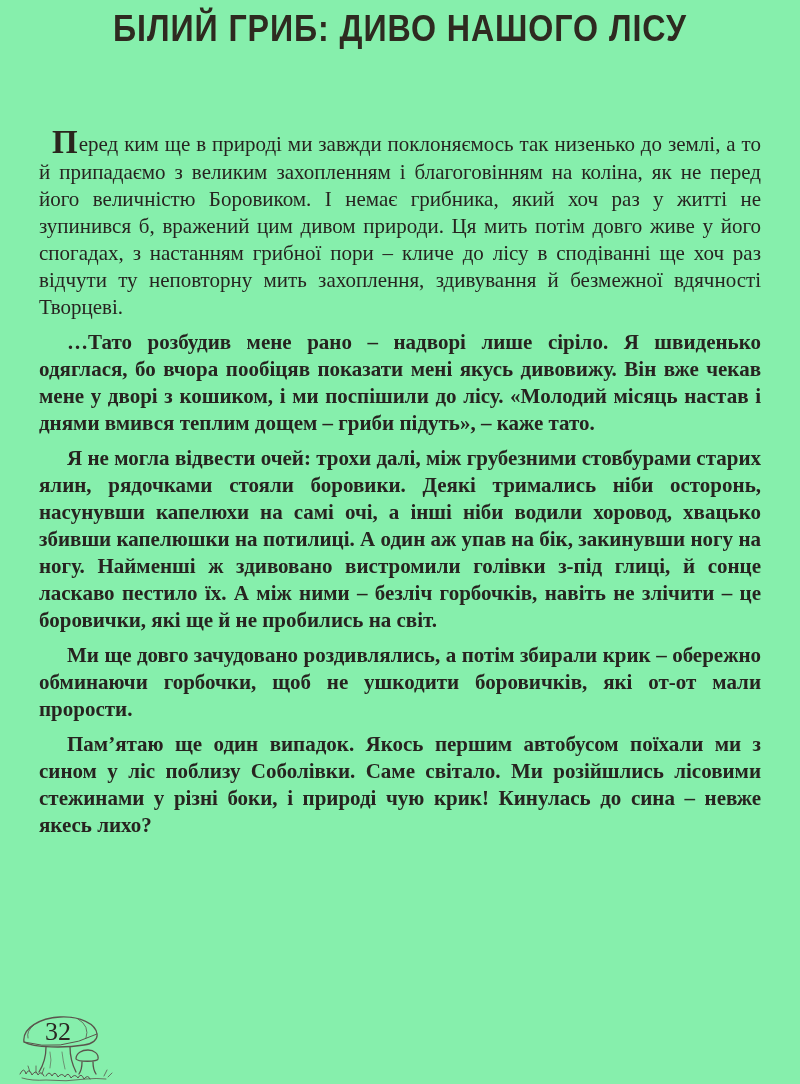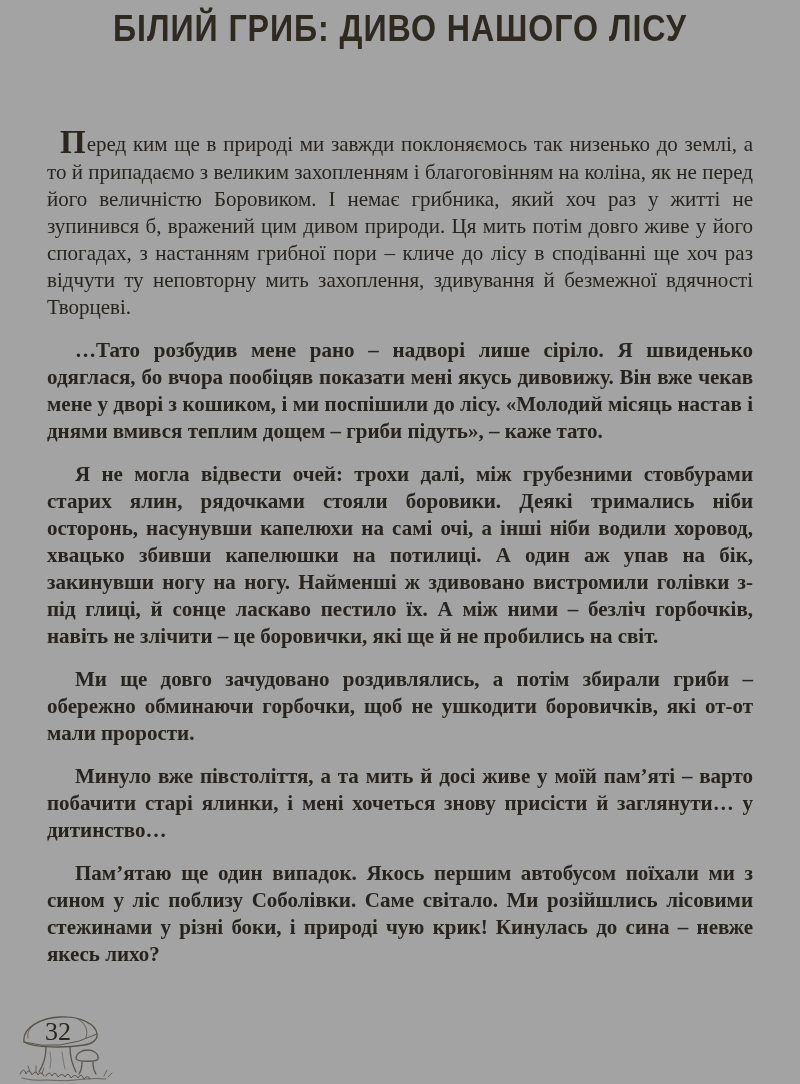--- a/index.html
+++ b/index.html
@@ -5,21 +5,21 @@
   html, body {
     margin: 0;
     padding: 0;
     background: #ffffff;
   }
   .page {
     position: relative;
     width: 800px;
     height: 1084px;
     margin: 0 auto;
-    background: #a3a3a3;
+    background: #86efac;
     overflow: hidden;
     color: #272420;
   }
   .chapter-title {
     margin: 6px 0 0 0;
     text-align: center;
     font-family: "Liberation Sans", sans-serif;
     font-weight: 700;
     font-size: 35px;
     letter-spacing: 1px;
@@ -30,21 +30,21 @@
   }
   .body-text {
     margin: 80px 31px 0 31px;
     font-family: "Liberation Serif", serif;
     font-size: 21px;
     line-height: 27px;
     text-align: justify;
     color: #272420;
   }
   .body-text p {
-    margin: 16px;
+    margin: 8px;
     padding: 0;
   }
   .body-text p.indent {
     text-indent: 28px;
     font-weight: bold;
   }
   .body-text p.lead {
     text-indent: 13px;
   }
   .dropcap {
@@ -68,22 +68,21 @@
 <body>
 
 <div class="page">
 
   <h1 class="chapter-title">БІЛИЙ ГРИБ: ДИВО НАШОГО ЛІСУ</h1>
 
   <div class="body-text">
     <p class="lead"><span class="dropcap">П</span><span>еред ким ще в природі ми завжди поклоняємось так низенько до землі, а то й припадаємо з великим захопленням і благоговінням на коліна, як не перед його величністю Боровиком. І немає грибника, який хоч раз у житті не зупинився б, вражений цим дивом природи. Ця мить потім довго живе у його спогадах, з настанням грибної пори – кличе до лісу в сподіванні ще хоч раз відчути ту неповторну мить захоплення, здивування й безмежної вдячності Творцеві.</span></p>
     <p class="indent">…Тато розбудив мене рано – надворі лише сіріло. Я швиденько одяглася, бо вчора пообіцяв показати мені якусь дивовижу. Він вже чекав мене у дворі з кошиком, і ми поспішили до лісу. «Молодий місяць настав і днями вмився теплим дощем – гриби підуть», – каже тато.</p>
     <p class="indent">Я не могла відвести очей: трохи далі, між грубезними стовбурами старих ялин, рядочками стояли боровики. Деякі тримались ніби осторонь, насунувши капелюхи на самі очі, а інші ніби водили хоровод, хвацько збивши капелюшки на потилиці. А один аж упав на бік, закинувши ногу на ногу. Найменші ж здивовано вистромили голівки з-під глиці, й сонце ласкаво пестило їх. А між ними – безліч горбочків, навіть не злічити – це боровички, які ще й не пробились на світ.</p>
-    <p class="indent">Ми ще довго зачудовано роздивлялись, а потім збирали гриби – обережно обминаючи горбочки, щоб не ушкодити боровичків, які от-от мали прорости.</p>
-    <p class="indent">Минуло вже півстоліття, а та мить й досі живе у моїй пам’яті – варто побачити старі ялинки, і мені хочеться знову присісти й заглянути… у дитинство…</p>
+    <p class="indent">Ми ще довго зачудовано роздивлялись, а потім збирали крик – обережно обминаючи горбочки, щоб не ушкодити боровичків, які от-от мали прорости.</p>
     <p class="indent">Пам’ятаю ще один випадок. Якось першим автобусом поїхали ми з сином у ліс поблизу Соболівки. Саме світало. Ми розійшлись лісовими стежинами у різні боки, і природі чую крик! Кинулась до сина – невже якесь лихо?</p>
   </div>
 
   <div class="page-footer">
     <svg width="100" height="70" viewBox="0 0 100 70" fill="none" stroke="#5a544c" stroke-width="1.3" stroke-linecap="round">
 
       <path d="M8,30 C6,16 24,6 44,5 C64,4 80,12 81,22 C82,28 76,32 68,33 C50,36 18,36 8,30 Z"></path>
       <path d="M8,30 Q44,40 81,22" stroke-width="1"></path>
       <path d="M62,7 Q74,14 70,26" stroke-width="0.8"></path>
       <path d="M12,26 Q10,19 18,13" stroke-width="0.8"></path>

